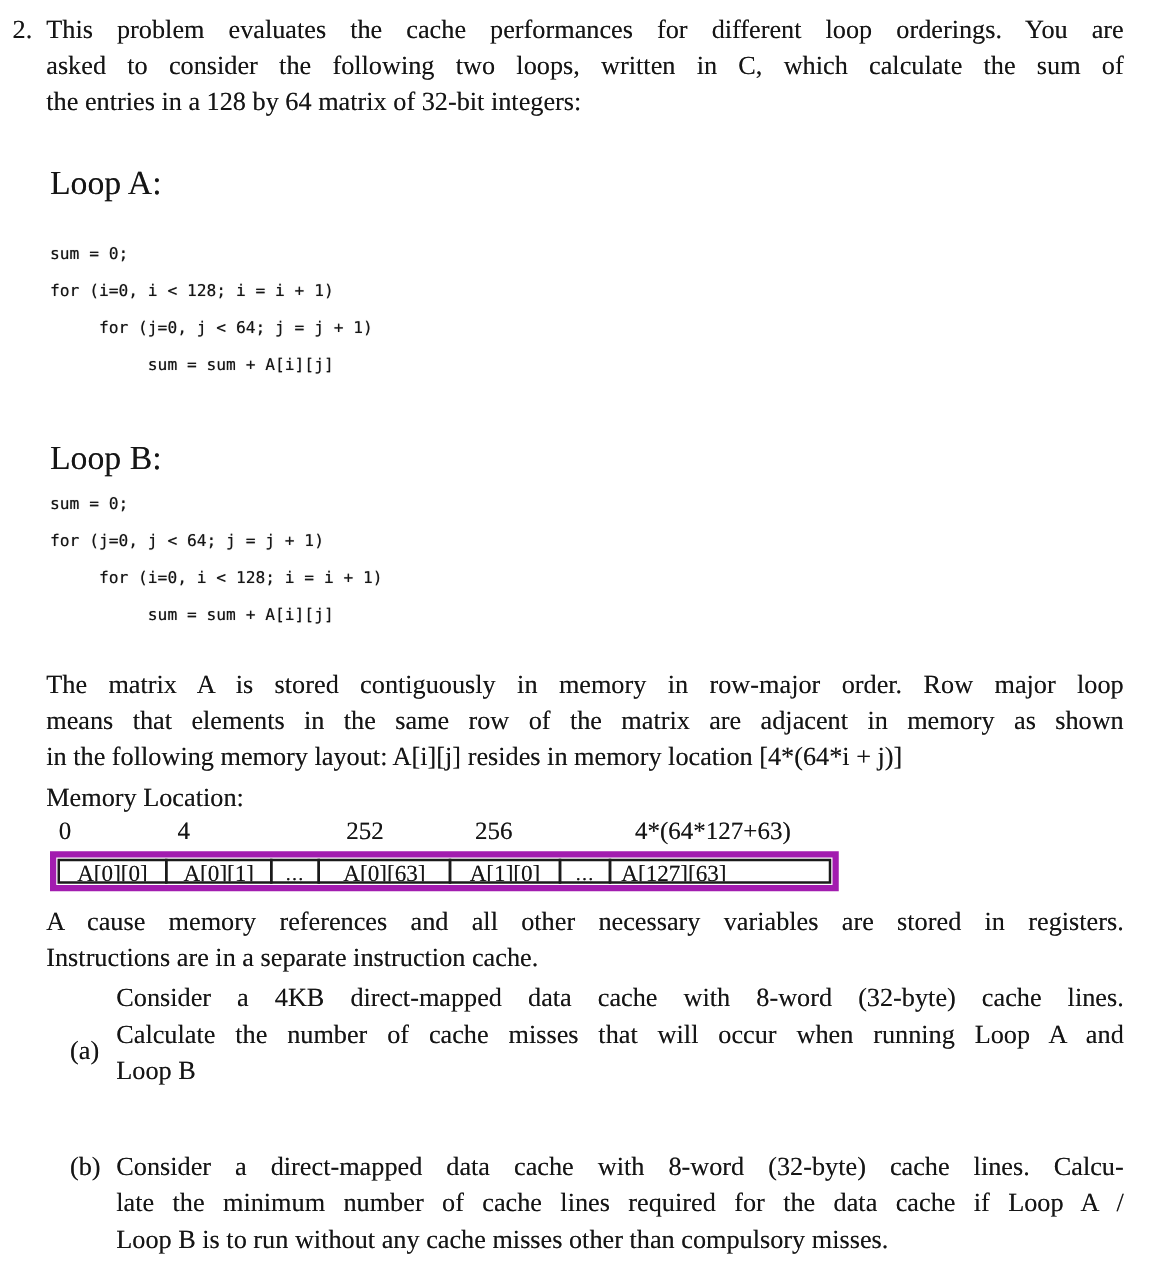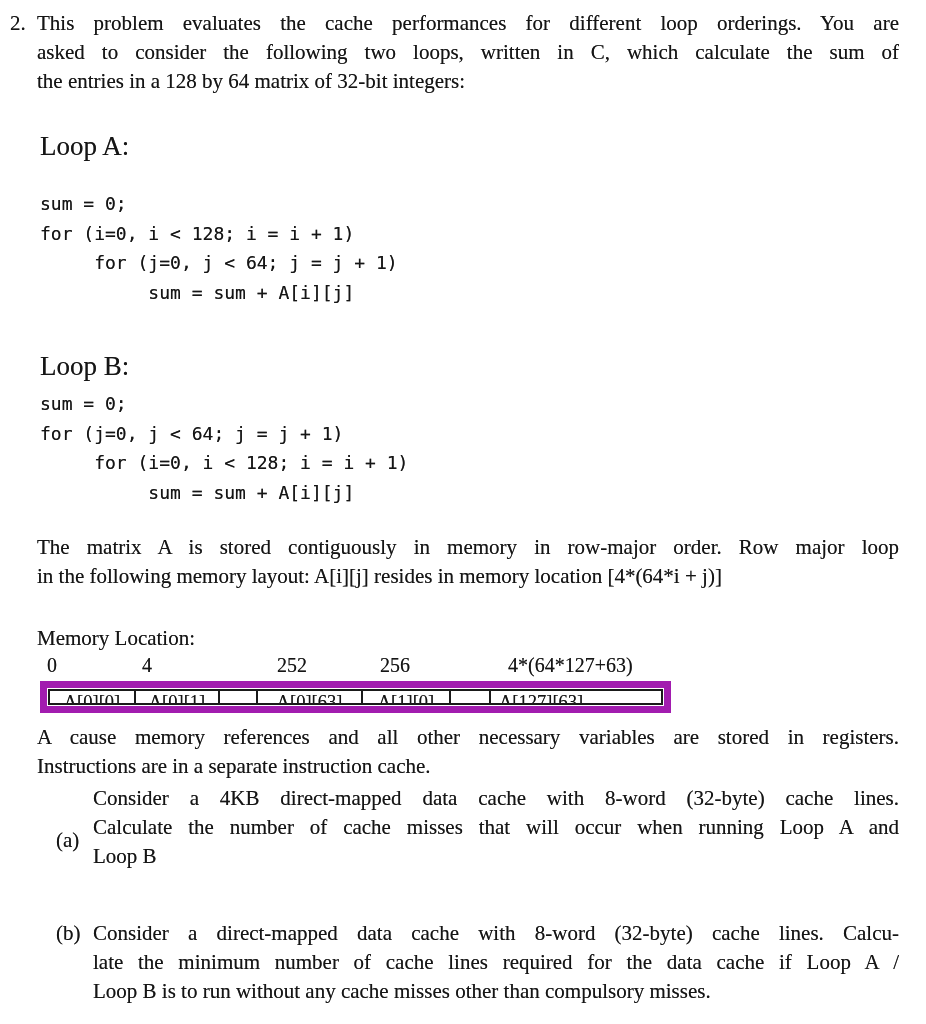--- a/index.html
+++ b/index.html
@@ -21,36 +21,36 @@
     text-align-last: left;
   }
   .jl { text-align-last: justify; }
   .heading {
     font-size: 27px;
     line-height: 32px;
     white-space: nowrap;
   }
   .code {
     font-family: "DejaVu Sans Mono", monospace;
-    font-size: 18px;
+    font-size: 13px;
     line-height: 29.5px;
     white-space: pre;
     text-shadow: 0 0 0.6px rgba(0,0,0,0.6);
   }
   .num-label { font-size: 21px; line-height: 29px; }
   .addr-label {
     font-size: 20px;
     line-height: 22px;
     white-space: nowrap;
   }
   .memtable {
     box-sizing: border-box;
     width: 631px;
     height: 32px;
-    border: 7px solid #a21caf;
+    border: 5px solid #a21caf;
     padding: 1px;
     display: flex;
     align-items: stretch;
   }
   .mcell {
     box-sizing: border-box;
     border: 2px solid #1a1a1a;
     font-size: 18.5px;
     line-height: 22px;
     text-align: center;
@@ -84,20 +84,21 @@
   <div class="abs heading" style="left:40px; top:330px;margin-top:20px;">Loop B:</div>
   <div class="abs" style="left:40px; top:389px;">
     <div class="code">sum = 0;</div>
     <div class="code">for (j=0, j &lt; 64; j = j + 1)</div>
     <div class="code">     for (i=0, i &lt; 128; i = i + 1)</div>
     <div class="code">          sum = sum + A[i][j]</div>
   </div>
 
   <div class="abs" style="left:37px; top:533px; width:862px;">
     <div class="tline jl">The matrix A is stored contiguously in memory in row-major order. Row major loop</div>
+    <div class="tline jl">means that elements in the same row of the matrix are adjacent in memory as shown</div>
     <div class="tline">in the following memory layout: A[i][j] resides in memory location [4*(64*i + j)]</div>
   </div>
 
   <div class="abs tline" style="left:37px; top:624px; white-space:nowrap;">Memory Location:</div>
 
   <div class="abs addr-label" style="left:47px;  top:654px;">0</div>
   <div class="abs addr-label" style="left:142px; top:654px;">4</div>
   <div class="abs addr-label" style="left:277px; top:654px;">252</div>
   <div class="abs addr-label" style="left:380px; top:654px;">256</div>
   <div class="abs addr-label" style="left:508px; top:654px;">4*(64*127+63)</div>

